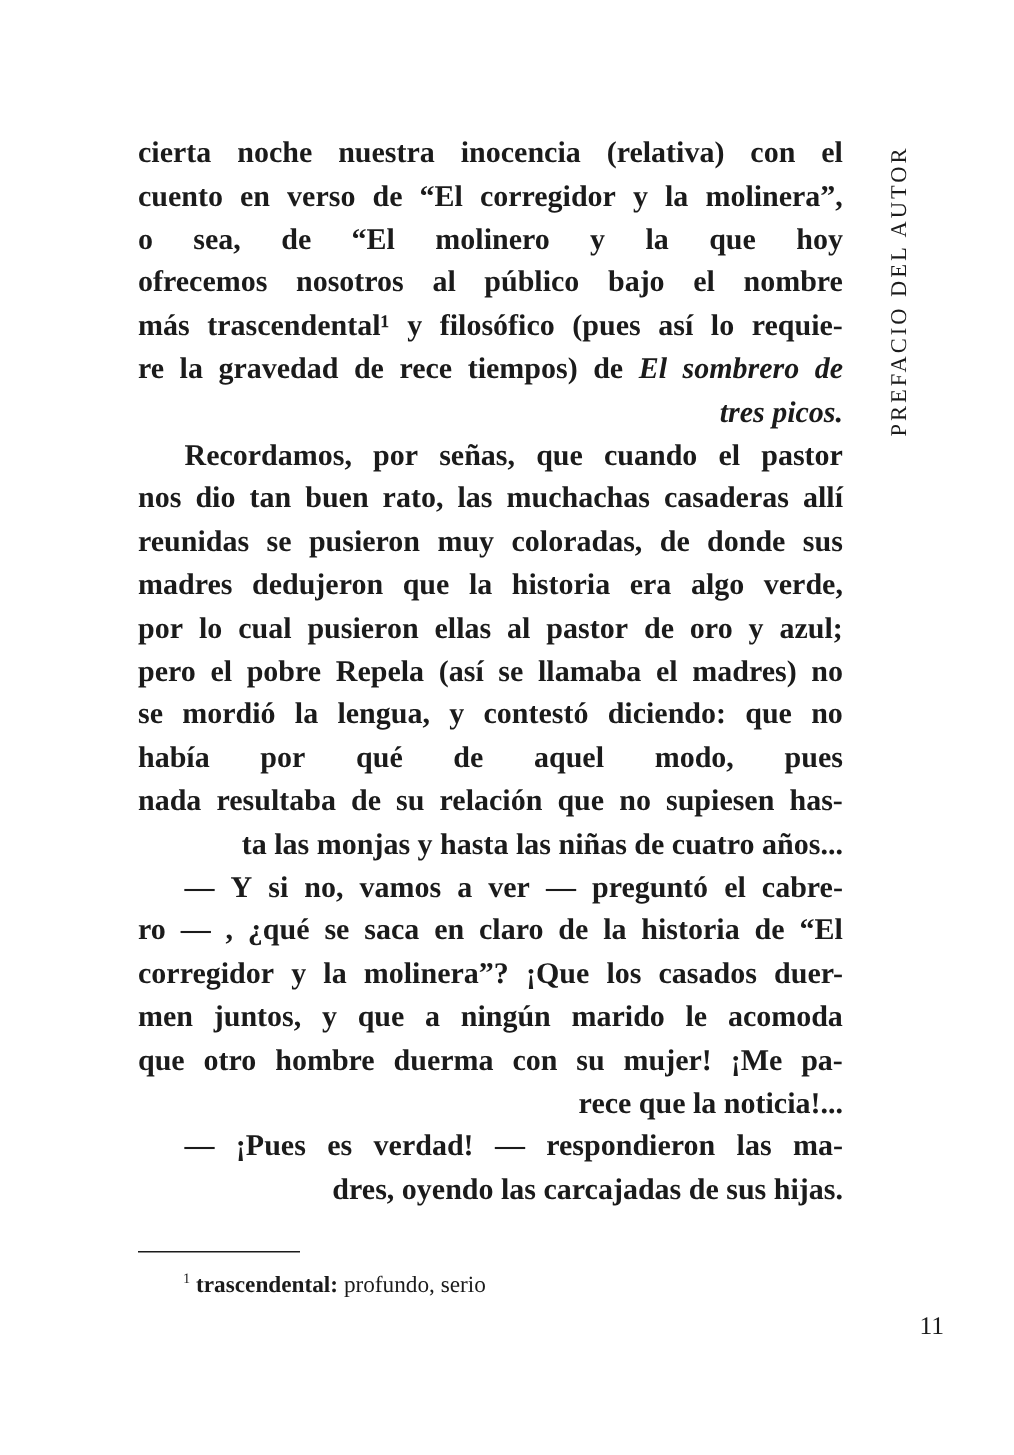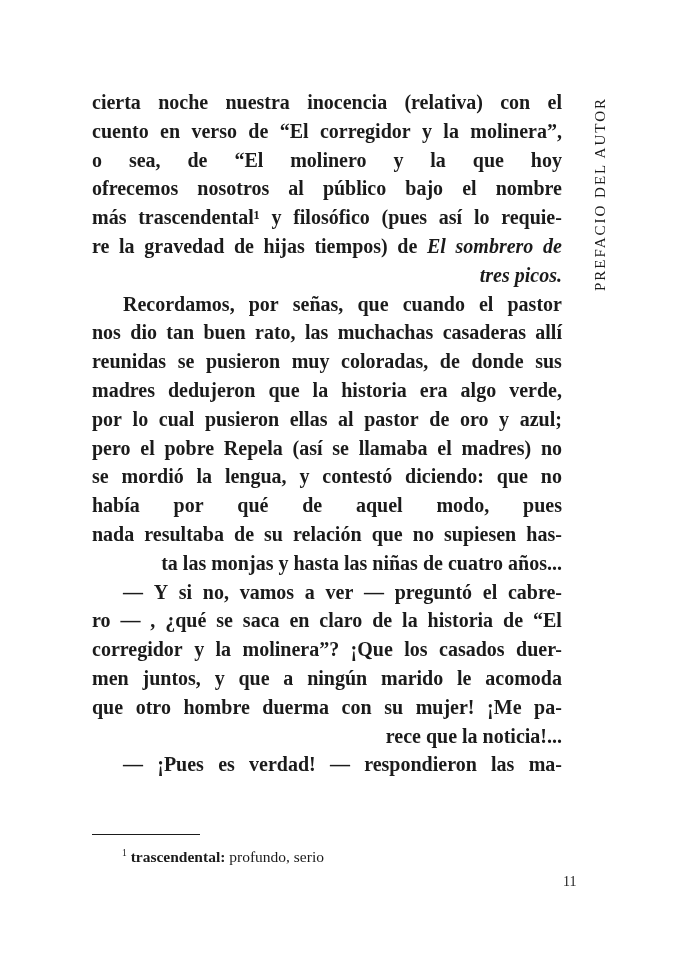--- a/index.html
+++ b/index.html
@@ -56,23 +56,23 @@
   .footnote-line {
     margin-top: 8px;
     padding-left: 30px;
     font-size: 15.5px;
     line-height: 20px;
   }
   .footnote-line b { font-weight: bold; text-align: center; }
   .footnote-line sup { font-size: 0.62em; }
   .page-number {
     position: absolute;
-    left: 563px;
+    left: 613px;
     top: 874px;
-    font-size: 14px;
+    font-size: 17px;
   }
 </style>
 </head>
 <body>
 
 <div class="page">
 
   <div class="running-header">PREFACIO DEL AUTOR</div>
 
   <div class="text-block">
@@ -125,21 +125,21 @@
           <span class="">(pues</span>
           <span class="">así</span>
           <span class="">lo</span>
           <span class="">requie-</span>
         </div>
         <div class="line just">
           <span class="">re</span>
           <span class="">la</span>
           <span class="">gravedad</span>
           <span class="">de</span>
-          <span class="">hijas</span>
+          <span class="">rece</span>
           <span class="">tiempos)</span>
           <span class="">de</span>
           <span class="it">El</span>
           <span class="it">sombrero</span>
           <span class="it">de</span>
         </div>
         <div class="line last"><span class="it">tres picos.</span></div>
       </div>
       <div class="para">
         <div class="line just indent">
@@ -307,20 +307,21 @@
         <div class="line just indent">
           <span class="">—</span>
           <span class="">¡Pues</span>
           <span class="">es</span>
           <span class="">verdad!</span>
           <span class="">—</span>
           <span class="">respondieron</span>
           <span class="">las</span>
           <span class="">ma-</span>
         </div>
+        <div class="line last"><span>dres, oyendo las carcajadas de sus hijas.</span></div>
       </div>
     </div>
 
   <div class="footnote">
     <div class="footnote-rule"></div>
     <div class="footnote-line">
       <sup>1</sup>
       <b>trascendental:</b>
       <span>profundo, serio</span>
     </div>

